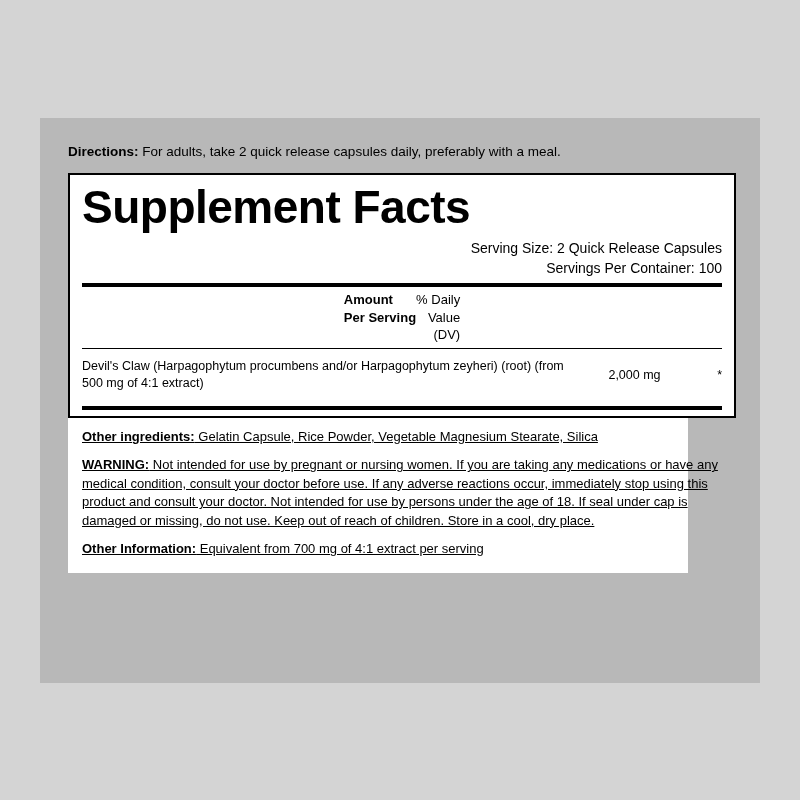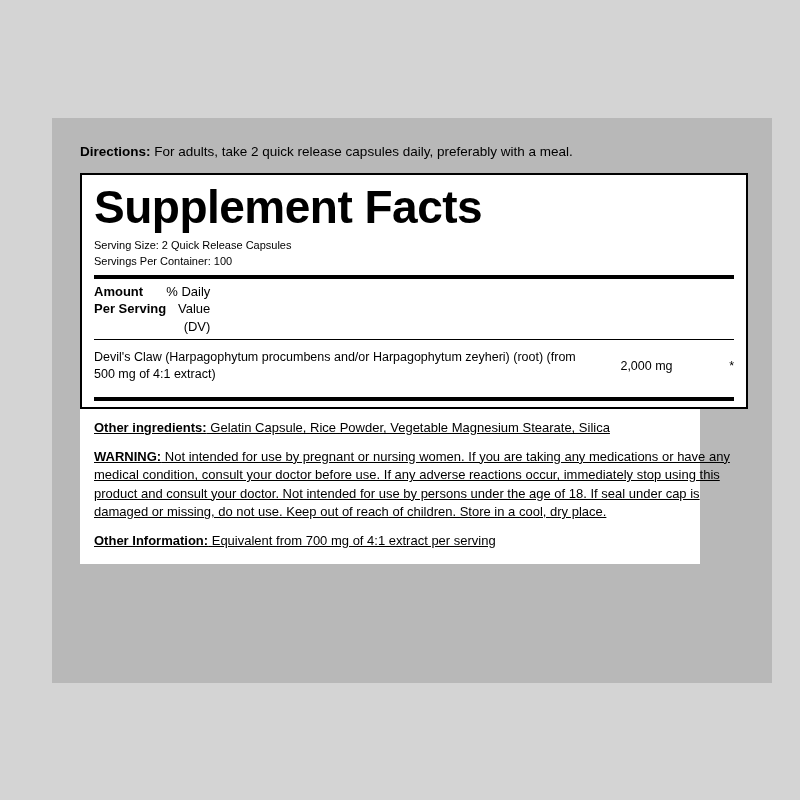--- a/index.html
+++ b/index.html
@@ -14,21 +14,20 @@
     color: #000;
     overflow: hidden;
   }
   .page {
     position: absolute;
     left: 40px;
     top: 118px;
     width: 720px;
     height: 565px;
     background: #b8b8b8;
-    margin-left: 12px;
   }
   .directions {
     position: absolute;
     left: 28px;
     top: 25px;
     width: 670px;
     font-size: 13.5px;
     line-height: 1.3;
     color: #000;
   }
@@ -54,37 +53,38 @@
   }
   .facts-title {
     font-size: 46px;
     font-weight: bold;
     letter-spacing: -0.5px;
     line-height: 1.06;
     margin: 0 0 6px 0;
     font-family: "Liberation Sans", sans-serif;
   }
   .serving-line {
-    font-size: 11px;
+    font-size: 14px;
     line-height: 1.45;
     margin: 0;
+    text-align: right;
   }
   .rule-thick {
     border-bottom: 4px solid #000;
     margin: 5px 0 0 0;
     height: 0;
   }
   .rule-thin {
     border-bottom: 1px solid #000;
     margin: 0;
     height: 0;
   }
   .amount-row {
     display: flex;
-    justify-content: flex-start;
+    justify-content: center;
     align-items: flex-start;
     padding: 4px 0 4px 0;
   }
   .amount-left {
     font-size: 13px;
     font-weight: bold;
     line-height: 1.35;
   }
   .amount-right {
     font-size: 13px;

